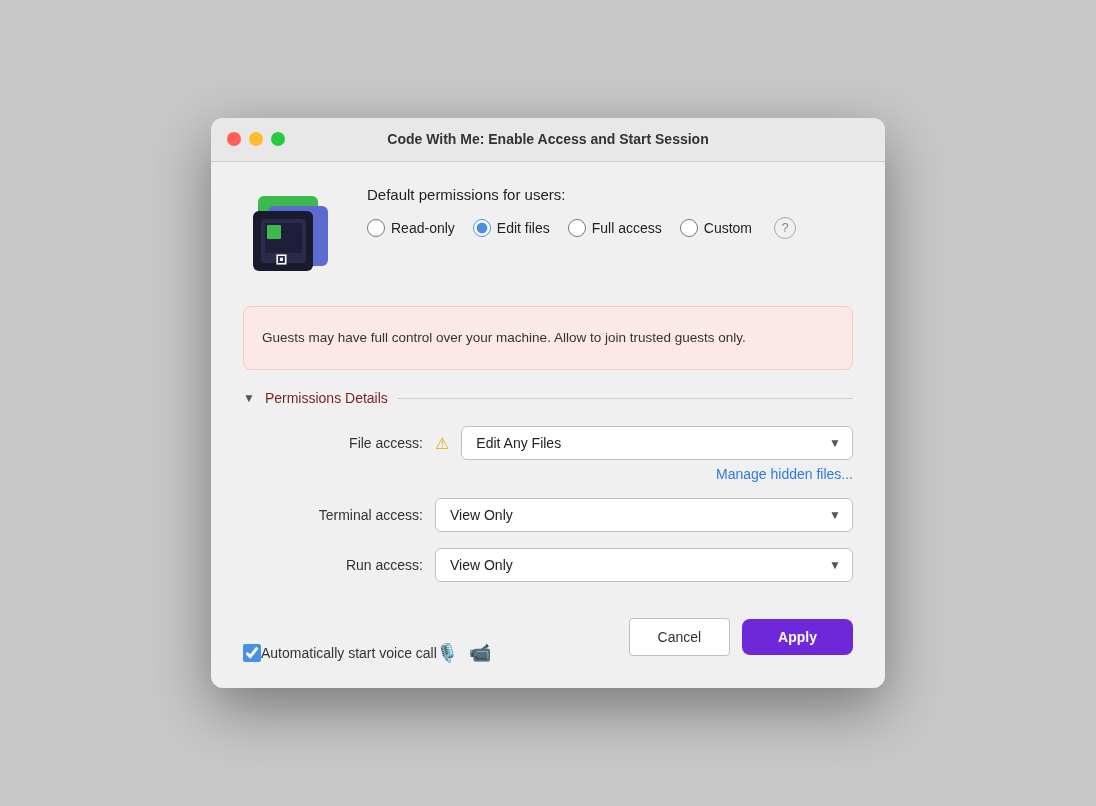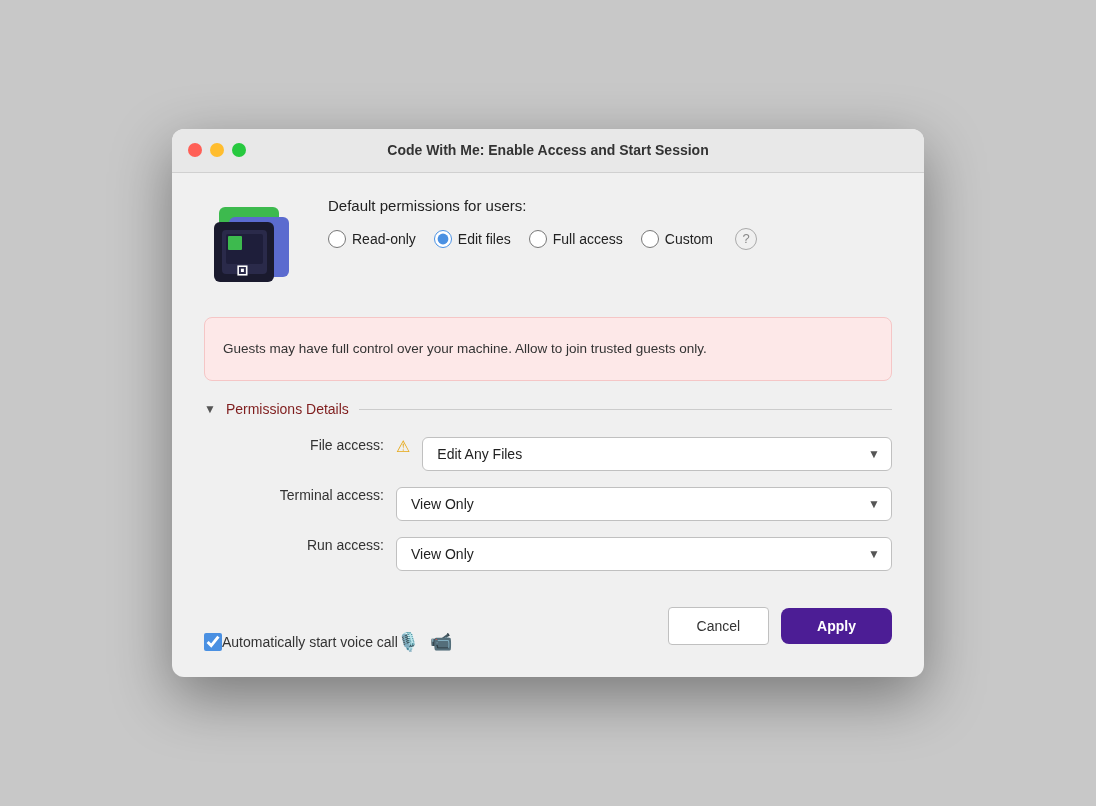--- a/index.html
+++ b/index.html
@@ -7,21 +7,21 @@
     body {
       background: #c8c8c8;
       display: flex;
       align-items: center;
       justify-content: center;
       min-height: 100vh;
       font-family: -apple-system, BlinkMacSystemFont, "Helvetica Neue", Arial, sans-serif;
     }
 
     .dialog {
-      width: 752px;
+      width: 674px;
       background: #f0f0f0;
       border-radius: 12px;
       box-shadow: 0 20px 60px rgba(0,0,0,0.4);
       overflow: hidden;
     }
 
     .titlebar {
       background: #e8e8e8;
       height: 44px;
       display: flex;
@@ -165,20 +165,21 @@
       height: 1px;
       background: #ccc;
     }
 
     .permissions-details {
       padding-left: 20px;
     }
 
     .field-row {
       display: flex;
+      align-items: center;
       margin-bottom: 16px;
       gap: 12px;
     }
 
     .field-label {
       font-size: 14px;
       color: #333;
       width: 160px;
       text-align: right;
       flex-shrink: 0;
@@ -278,21 +279,21 @@
       background: #fff;
       border: 1px solid #c0c0c0;
       border-radius: 4px;
       padding: 10px 28px;
       font-size: 14px;
       color: #333;
       cursor: pointer;
     }
 
     .btn-apply {
-      background: #4c1d95;
+      background: #6d28d9;
       border: none;
       border-radius: 8px;
       padding: 10px 36px;
       font-size: 14px;
       font-weight: 600;
       color: #fff;
       cursor: pointer;
     }
   </style>
 </head>
@@ -371,20 +372,23 @@
         <div class="field-select-wrap">
           <select class="field-select">
             <option>Edit Any Files</option>
             <option>View Only</option>
             <option>No Access</option>
           </select>
           <span class="select-arrow">▼</span>
         </div>
       </div>
 
+      <div class="manage-link-row">
+        <a class="manage-link">Manage hidden files...</a>
+      </div>
 
       <div class="field-row">
         <span class="field-label">Terminal access:</span>
         <div class="field-select-wrap">
           <select class="field-select">
             <option>View Only</option>
             <option>Full Access</option>
             <option>No Access</option>
           </select>
           <span class="select-arrow">▼</span>

